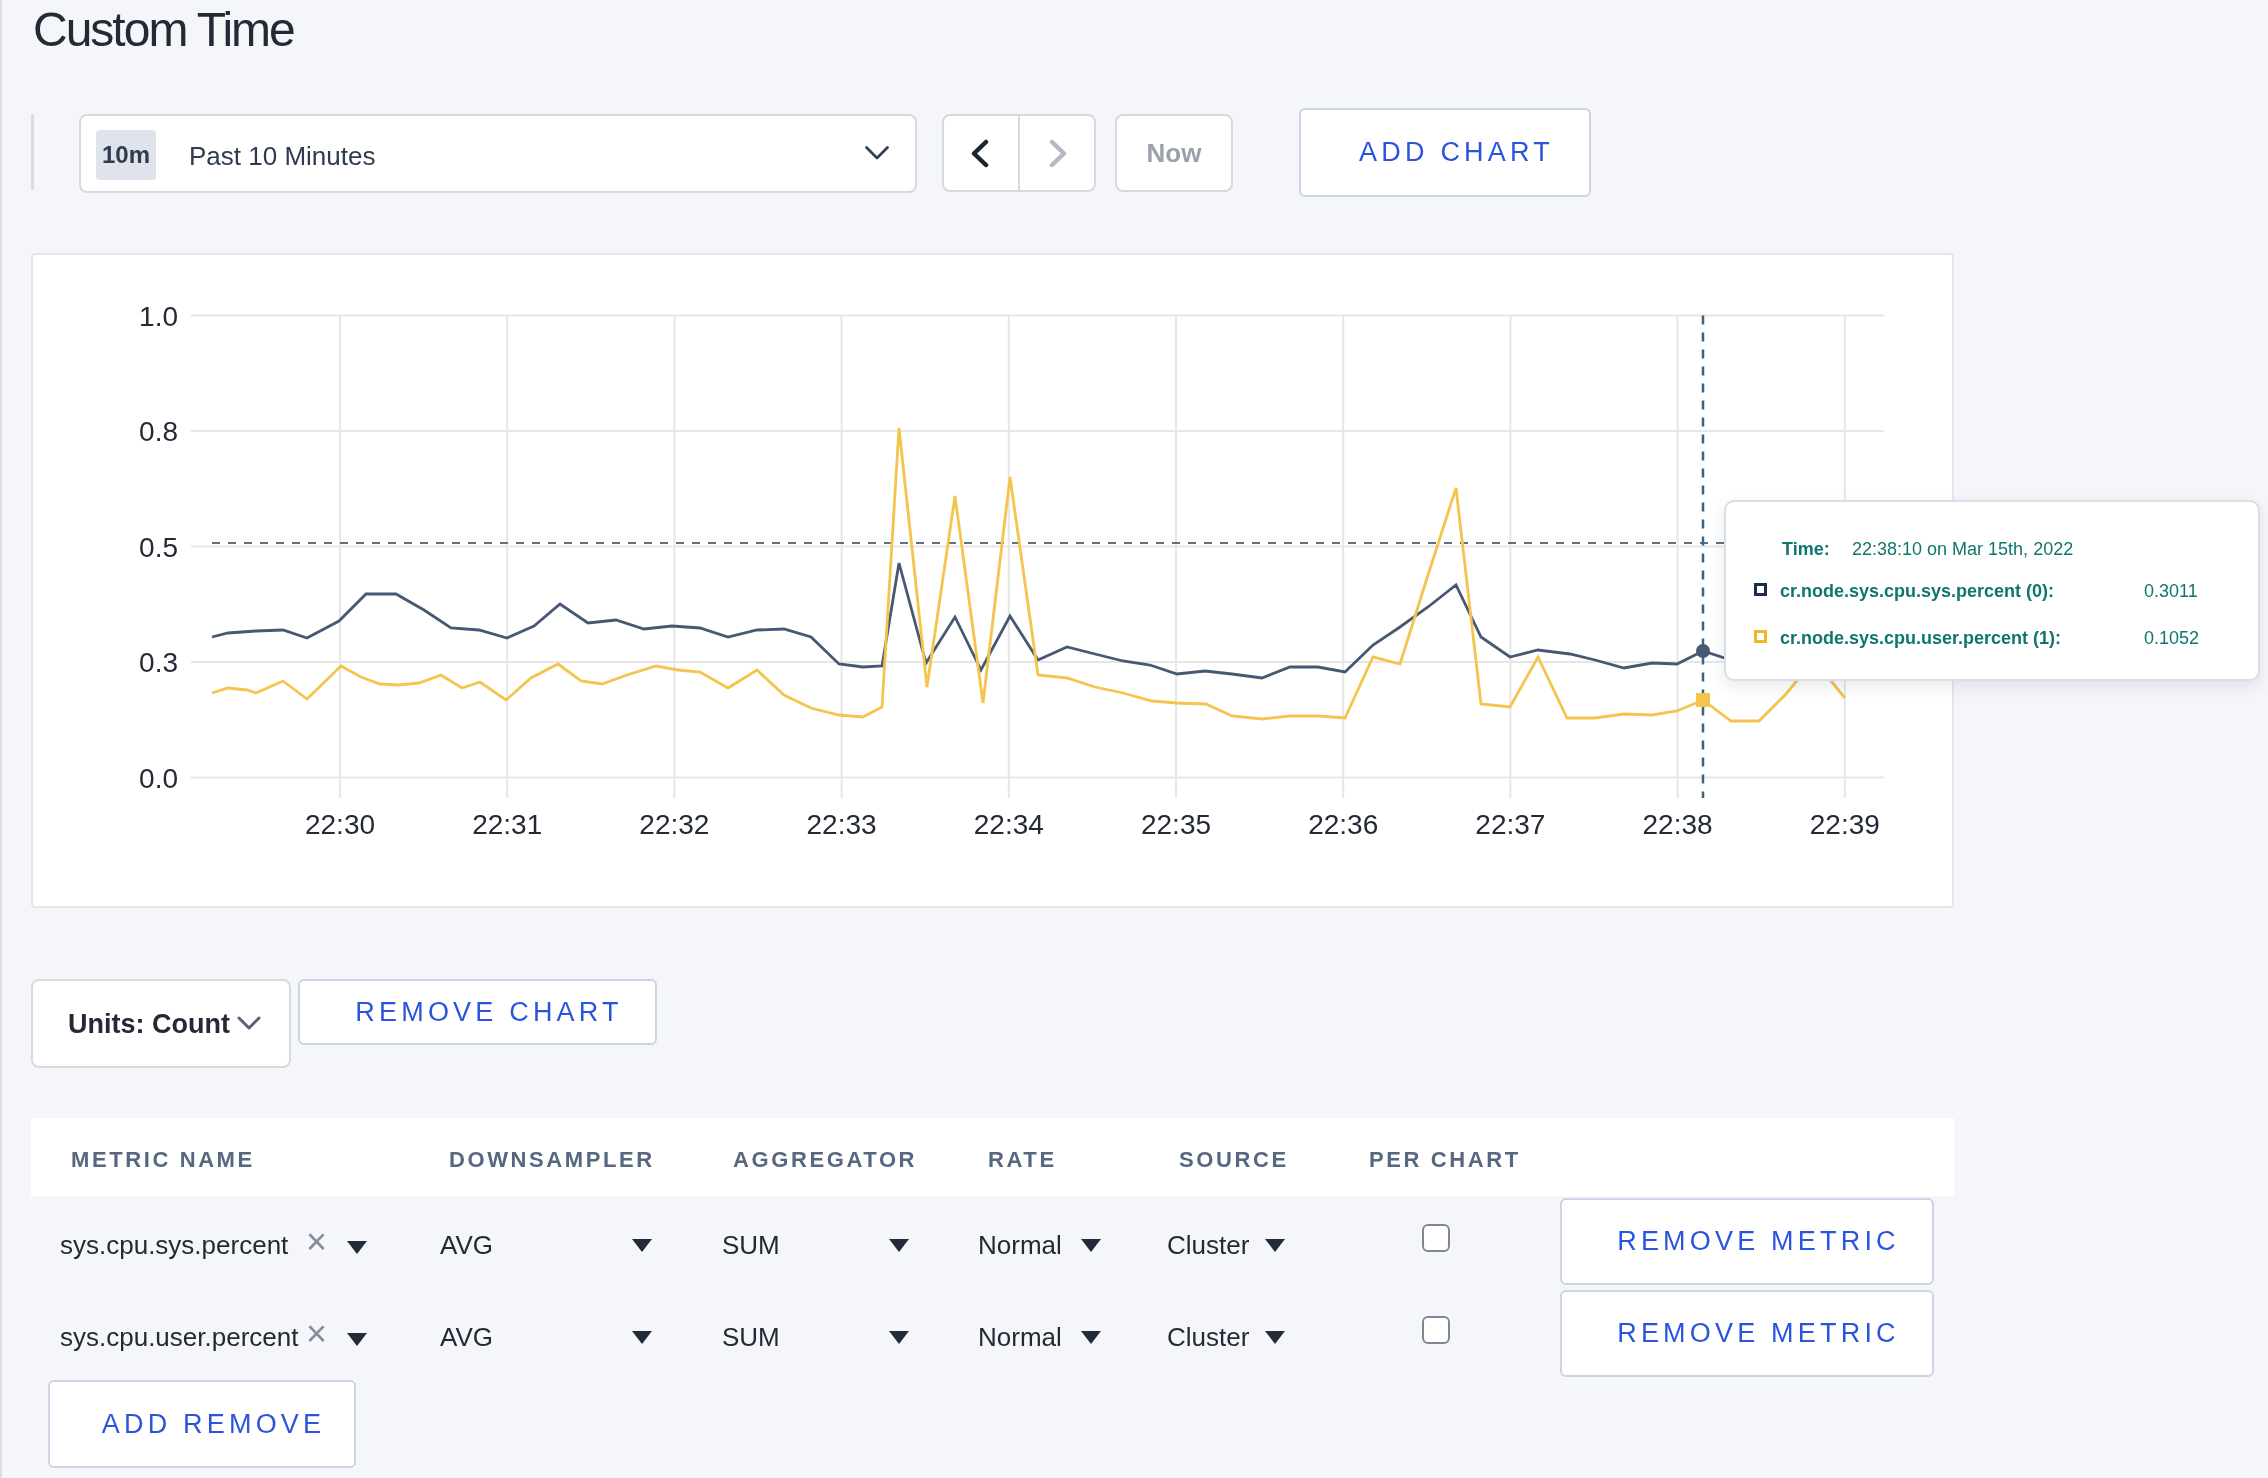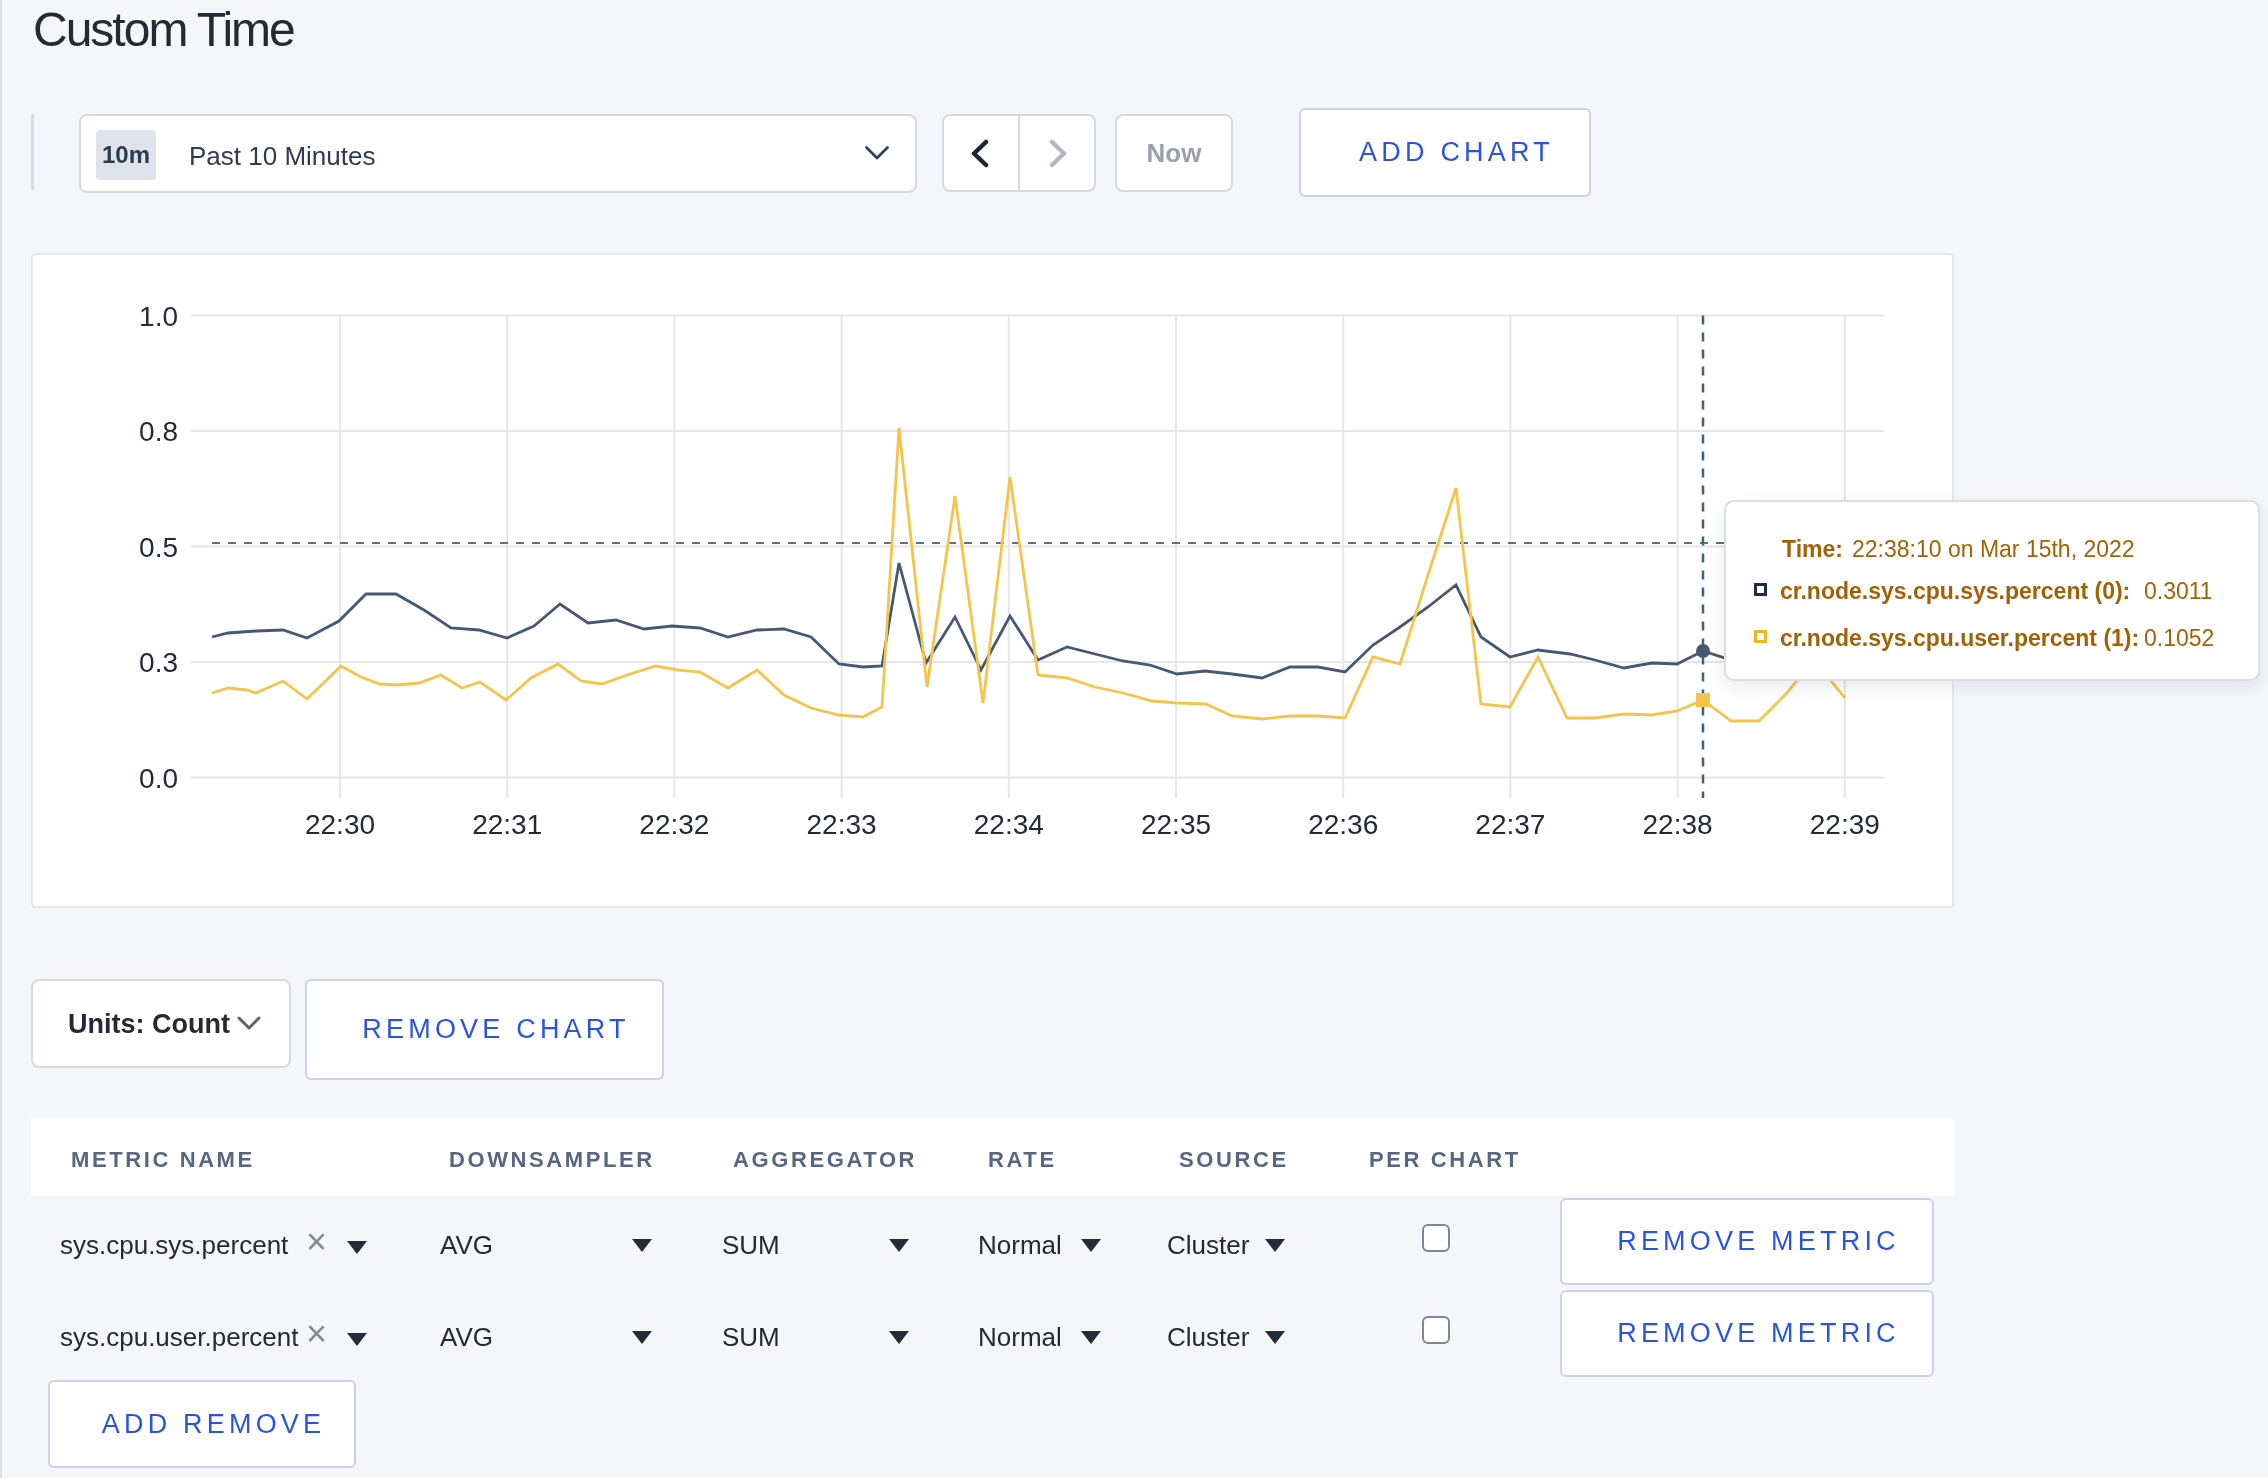--- a/index.html
+++ b/index.html
@@ -3,21 +3,21 @@
 <meta charset="utf-8">
 <style>
 * { margin:0; padding:0; box-sizing:border-box; }
 html,body { width:2268px; height:1478px; background:#f5f6fa; font-family:"Liberation Sans", sans-serif; position:relative; overflow:hidden; }
 .abs { position:absolute; }
 .btn { position:absolute; background:#fff; border:2px solid #cdd3e4; border-radius:6px; color:#2b54dd; letter-spacing:4.2px; font-size:27px; display:flex; align-items:center; justify-content:center;padding-left:23px; }
 .caret { display:inline-block; width:0; height:0; border-left:10px solid transparent; border-right:10px solid transparent; border-top:13px solid #222b38; }
 .hdr { position:absolute; font-size:22px; letter-spacing:2.6px; color:#56677f; font-weight:bold; }
 .cell { position:absolute; font-size:26px; color:#242a35; }
 .x { position:absolute; color:#828c9b; font-size:36px; }
-.tip { font-size:23px; color:#a16207; white-space:nowrap; line-height:28px; }
+.tip { font-size:18px; color:#0f766e; white-space:nowrap; line-height:28px; }
 </style>
 </head>
 <body>
 <div class="abs" style="left:0;top:0;width:2px;height:1478px;background:#dcdee3;"></div>
 <div class="abs" style="left:33px;top:2px;font-size:48px;letter-spacing:-2px;color:#242a35;">Custom Time</div>
 
 <div class="abs" style="left:31px;top:114px;width:3px;height:76px;background:#d8dbe1;"></div>
 <div class="abs" style="left:79px;top:114px;width:838px;height:79px;background:#fff;border:2px solid #d5d9e0;border-radius:8px;"></div>
 <div class="abs" style="left:96px;top:130px;width:60px;height:50px;background:#dfe3eb;border-radius:4px;text-align:center;line-height:50px;font-size:24px;font-weight:bold;color:#2f3b4e;">10m</div>
 <div class="abs" style="left:189px;top:141px;font-size:26px;color:#2f3b4e;">Past 10 Minutes</div>
@@ -86,21 +86,21 @@
 <div class="abs tip" style="left:2144px;top:577px;">0.3011</div>
 <div class="abs" style="left:1754px;top:630px;width:13px;height:13px;border:3px solid #efb626;background:#fff;"></div>
 <div class="abs tip" style="left:1780px;top:624px;"><b>cr.node.sys.cpu.user.percent (1):</b></div>
 <div class="abs tip" style="left:2144px;top:624px;">0.1052</div>
 
 <div class="abs" style="left:31px;top:979px;width:260px;height:89px;background:#fff;border:2px solid #d5d9e0;border-radius:8px;"></div>
 <div class="abs" style="left:68px;top:1009px;font-size:27px;font-weight:bold;color:#242a35;">Units: Count</div>
 <svg class="abs" style="left:236px;top:1015px;" width="26" height="16" viewBox="0 0 26 16">
     <polyline points="3,3 13,13 23,3" fill="none" stroke="#586275" stroke-width="3" stroke-linecap="round" stroke-linejoin="round"></polyline>
   </svg>
-<div class="btn" style="left:305px;top:979px;width:359px;height:101px;">REMOVE CHART</div>
+<div class="btn" style="left:298px;top:979px;width:359px;height:66px;">REMOVE CHART</div>
 
 <div class="abs" style="left:31px;top:1118px;width:1923px;height:78px;background:#fff;"></div>
 <div class="hdr" style="left:71px;top:1147px;">METRIC NAME</div>
 <div class="hdr" style="left:449px;top:1147px;">DOWNSAMPLER</div>
 <div class="hdr" style="left:733px;top:1147px;">AGGREGATOR</div>
 <div class="hdr" style="left:988px;top:1147px;">RATE</div>
 <div class="hdr" style="left:1179px;top:1147px;">SOURCE</div>
 <div class="hdr" style="left:1369px;top:1147px;">PER CHART</div>
 
 <div class="cell" style="left:60px;top:1230px;">sys.cpu.sys.percent</div>

